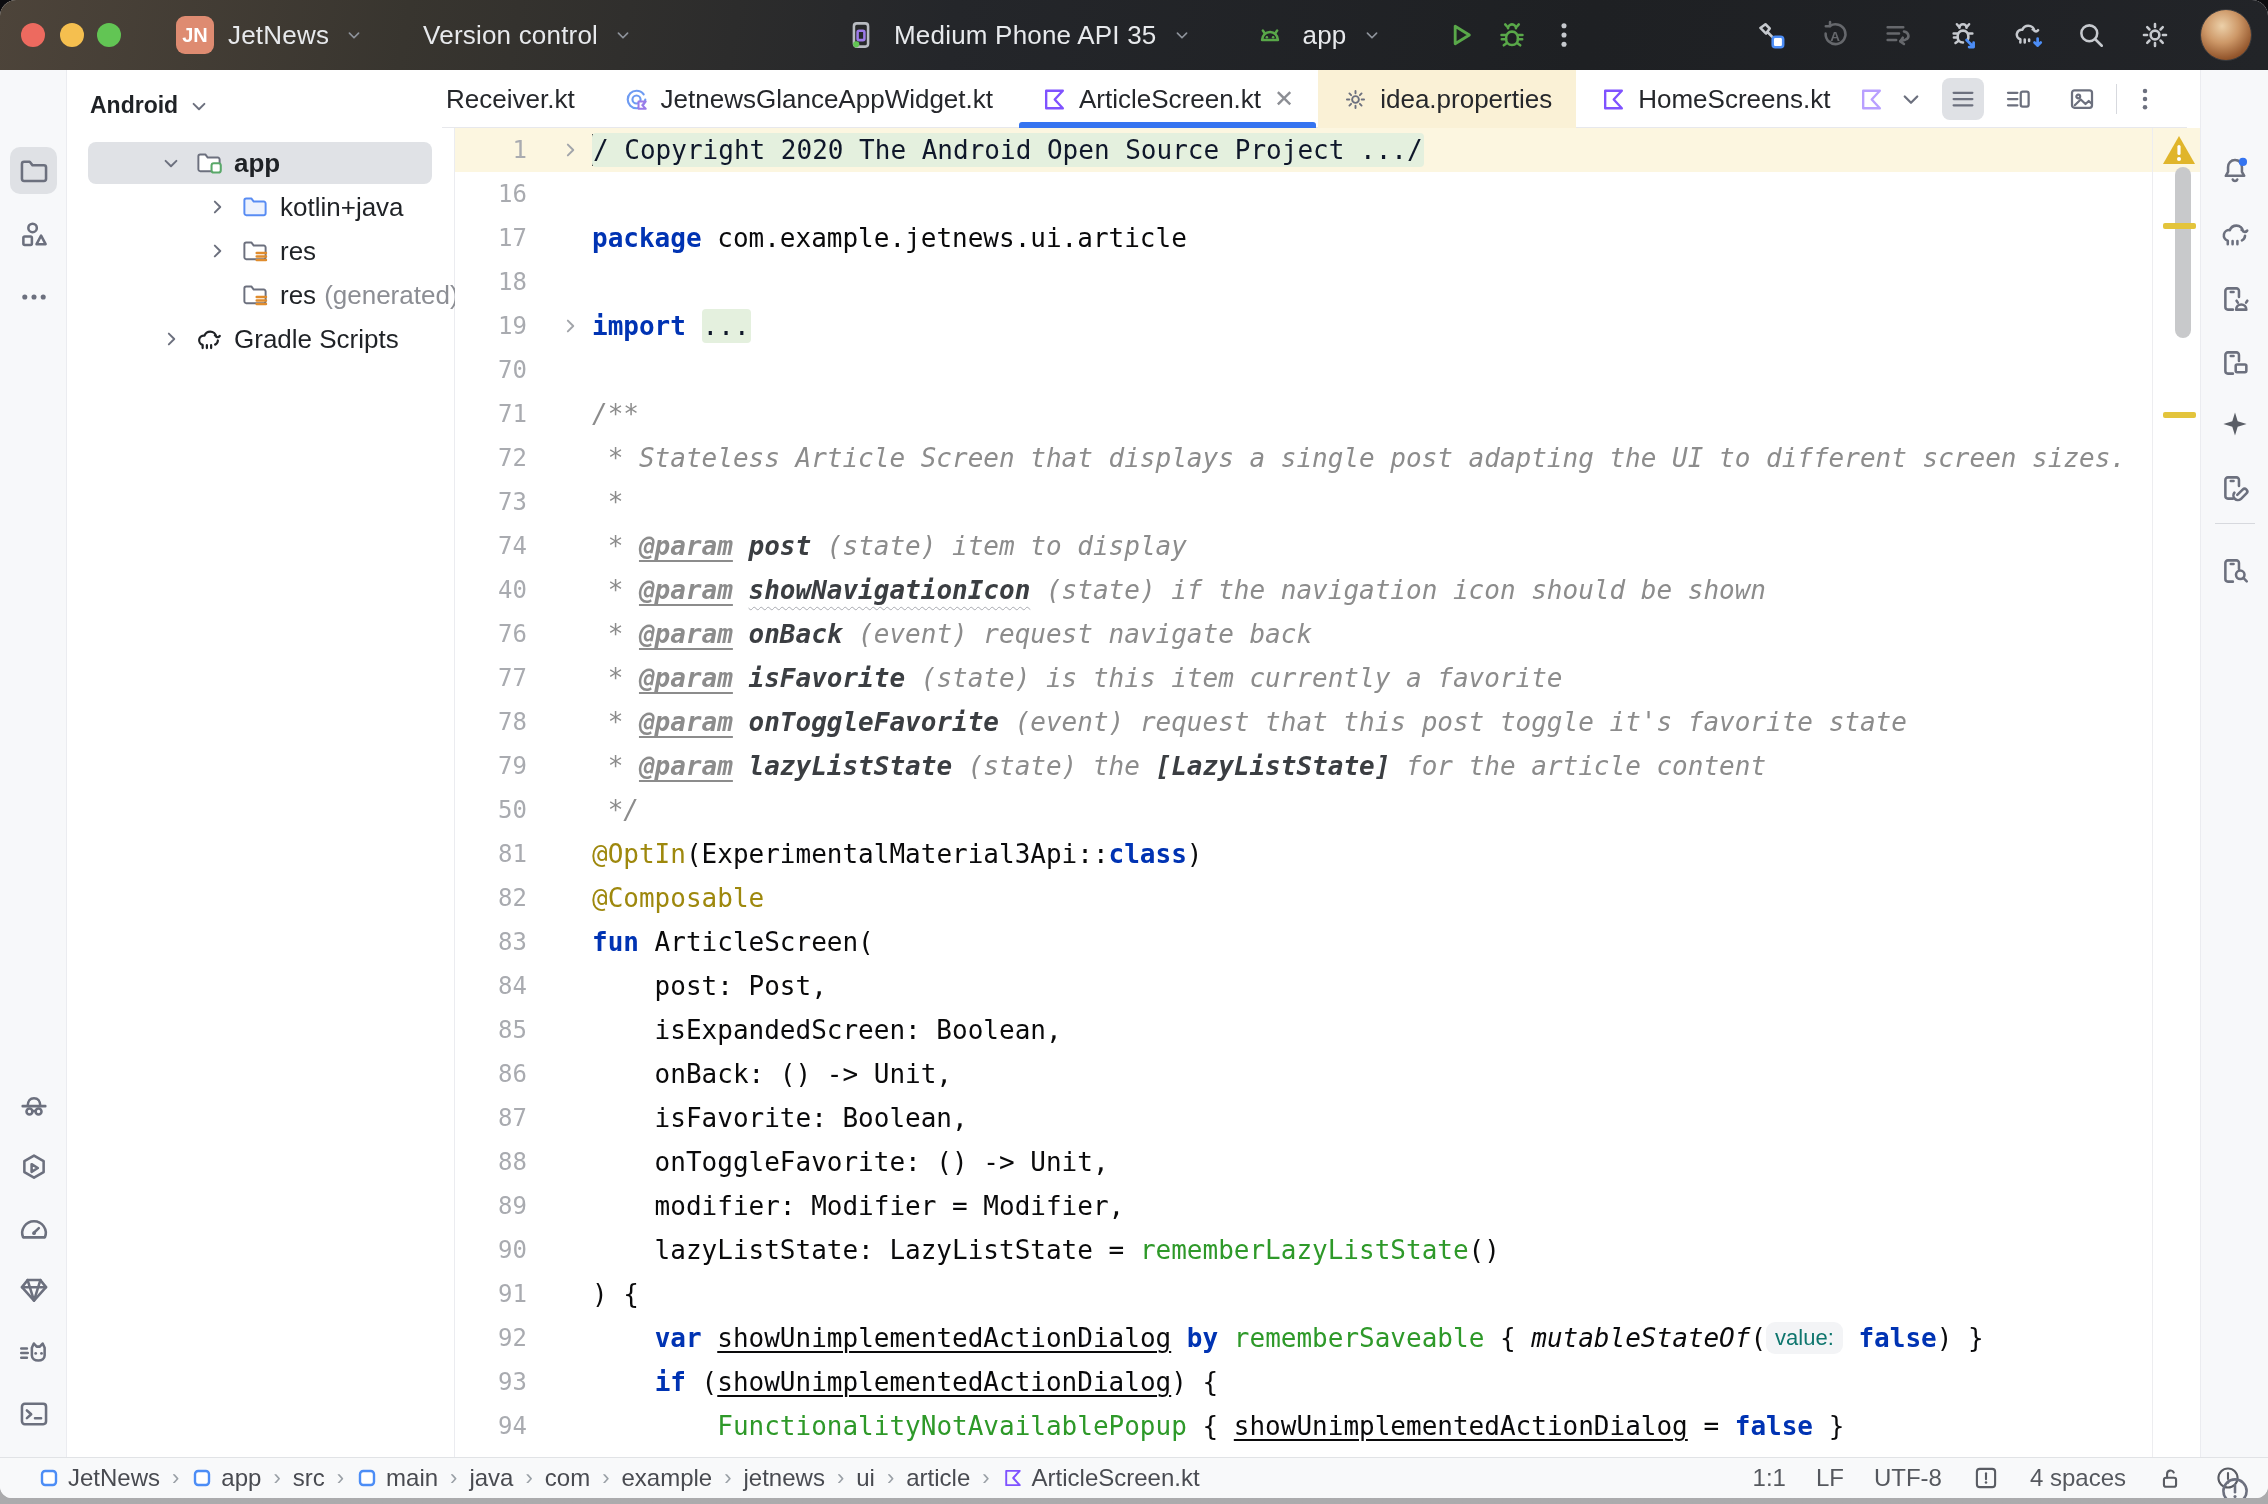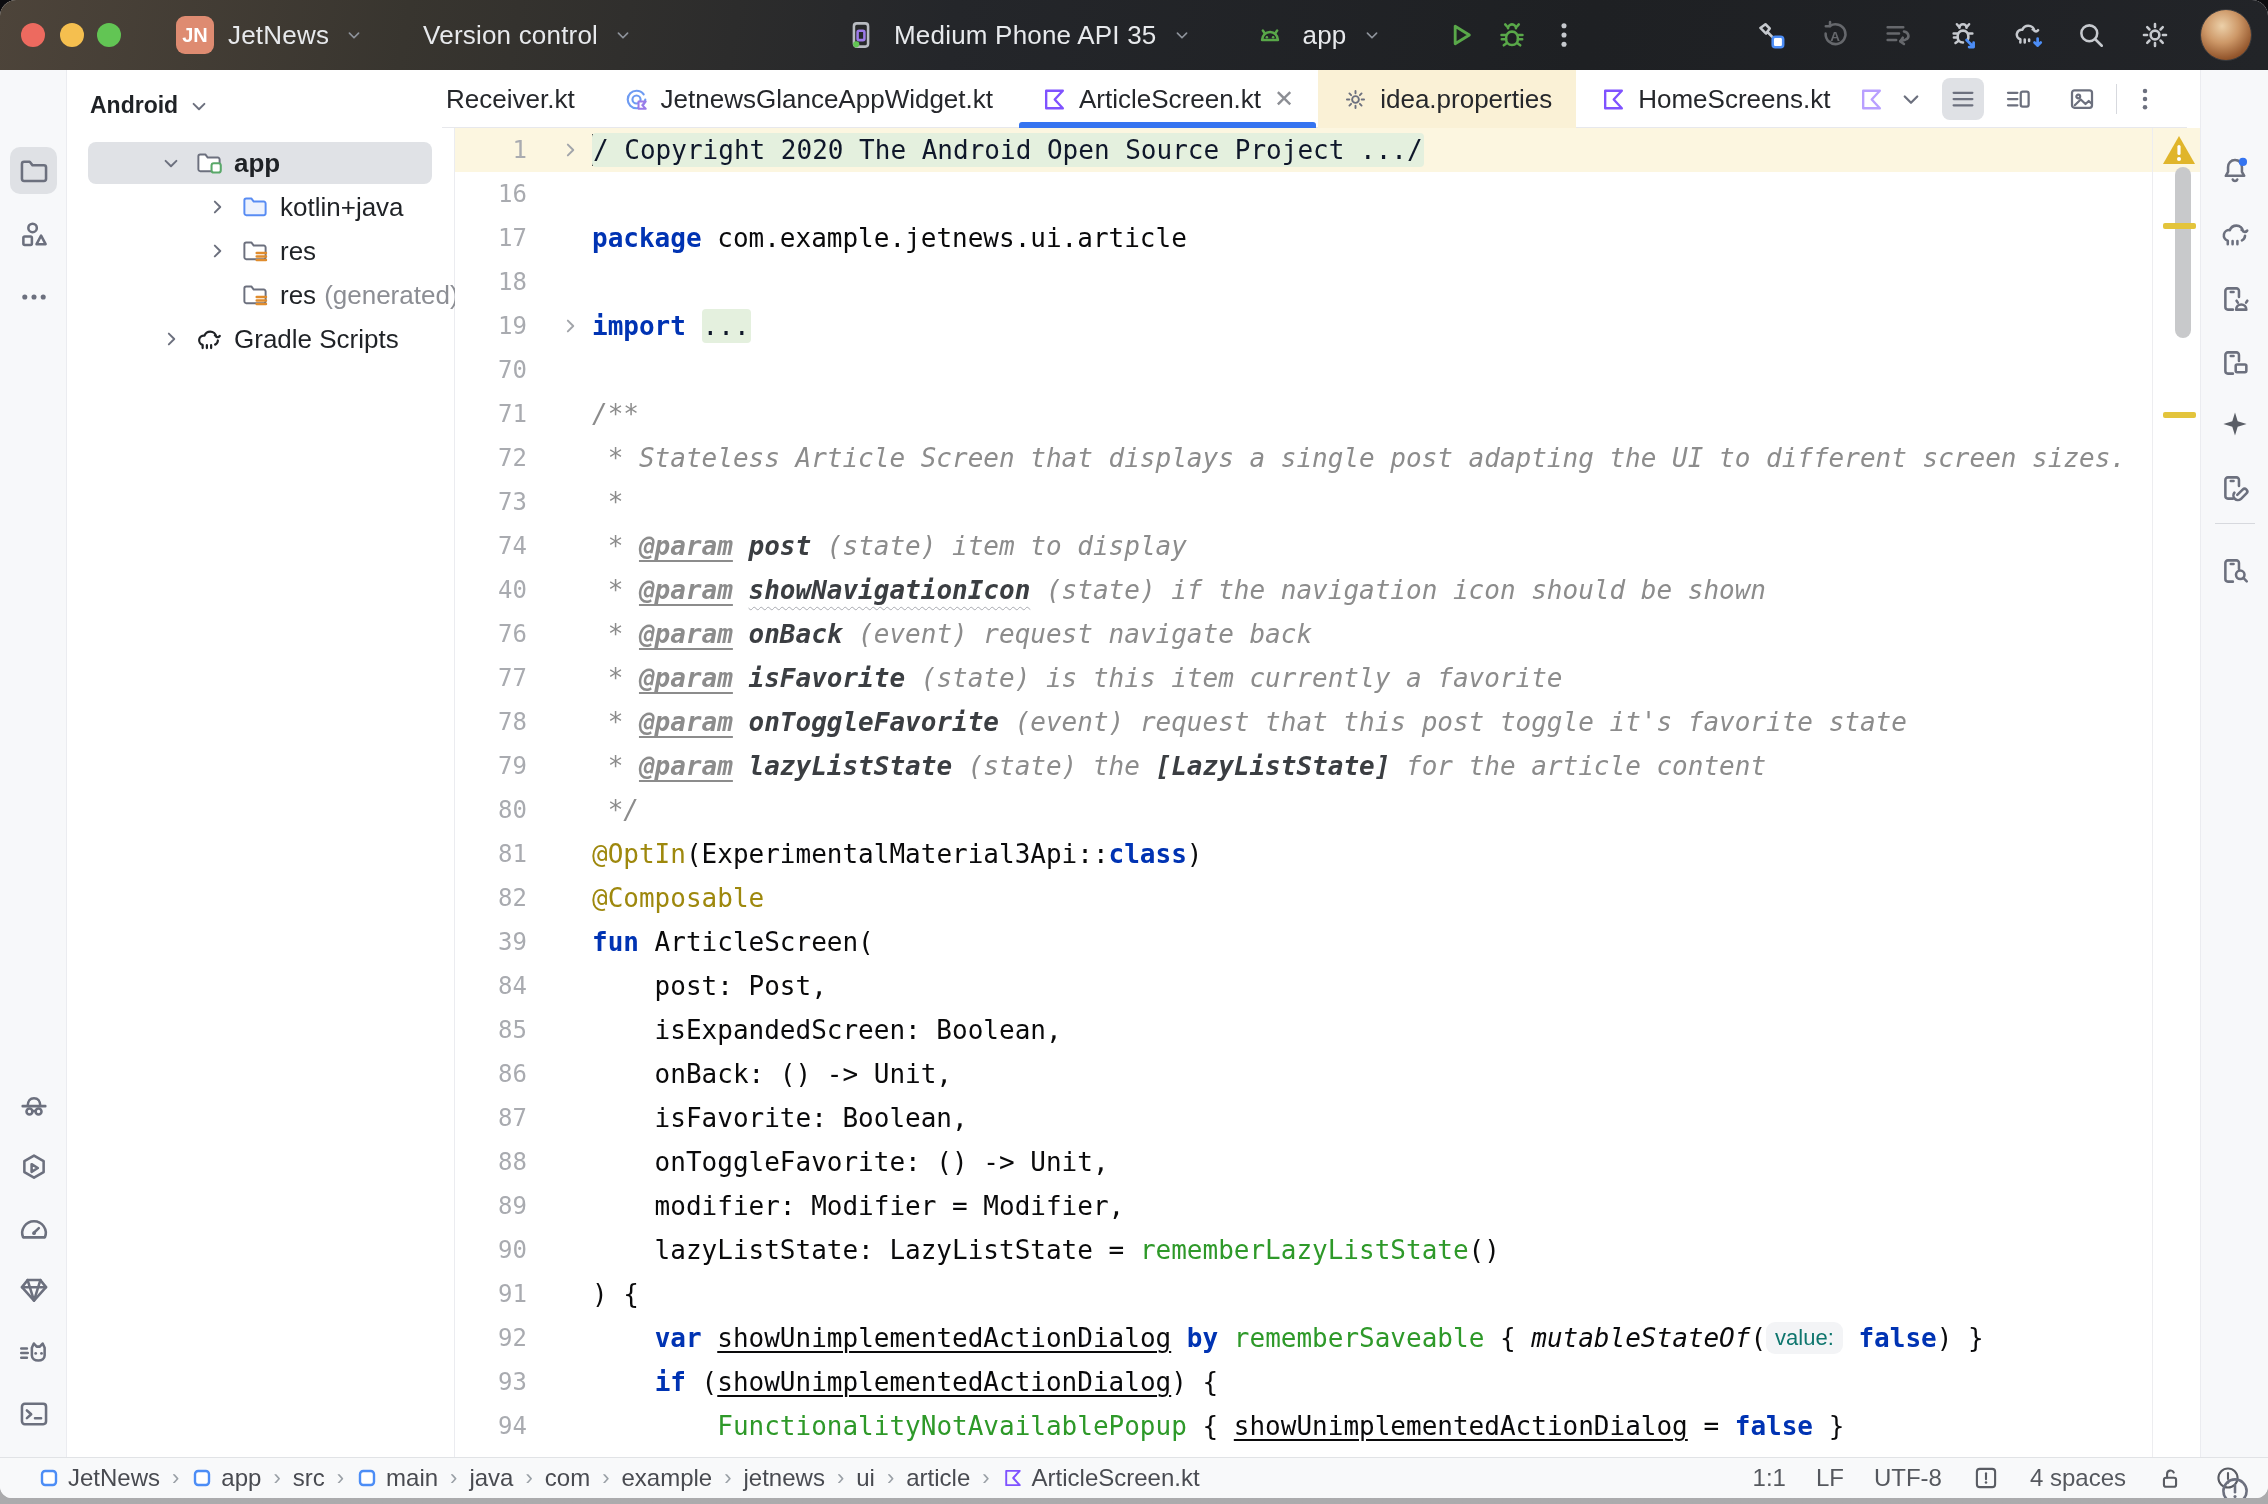--- a/index.html
+++ b/index.html
@@ -552,33 +552,33 @@
       </div>
       <div class="code-row">
         <span class="ln">78</span>
         <span class="codeline"><span class="s-d"> * </span><span class="s-dt">@param</span><span class="s-dn"> onToggleFavorite</span><span class="s-d"> (event) request that this post toggle it's favorite state</span></span>
       </div>
       <div class="code-row">
         <span class="ln">79</span>
         <span class="codeline"><span class="s-d"> * </span><span class="s-dt">@param</span><span class="s-dn"> lazyListState</span><span class="s-d"> (state) the </span><span class="s-dn">[LazyListState]</span><span class="s-d"> for the article content</span></span>
       </div>
       <div class="code-row">
-        <span class="ln">80</span>
+        <span class="ln">50</span>
         <span class="codeline"><span class="s-d"> */</span></span>
       </div>
       <div class="code-row">
         <span class="ln">81</span>
         <span class="codeline"><span class="s-a">@OptIn</span><span class="s-p">(ExperimentalMaterial3Api::</span><span class="s-k">class</span><span class="s-p">)</span></span>
       </div>
       <div class="code-row">
         <span class="ln">82</span>
         <span class="codeline"><span class="s-a">@Composable</span></span>
       </div>
       <div class="code-row">
-        <span class="ln">39</span>
+        <span class="ln">83</span>
         <span class="codeline"><span class="s-k">fun</span><span class="s-p"> ArticleScreen(</span></span>
       </div>
       <div class="code-row">
         <span class="ln">84</span>
         <span class="codeline"><span class="s-p">    post: Post,</span></span>
       </div>
       <div class="code-row">
         <span class="ln">85</span>
         <span class="codeline"><span class="s-p">    isExpandedScreen: Boolean,</span></span>
       </div>

